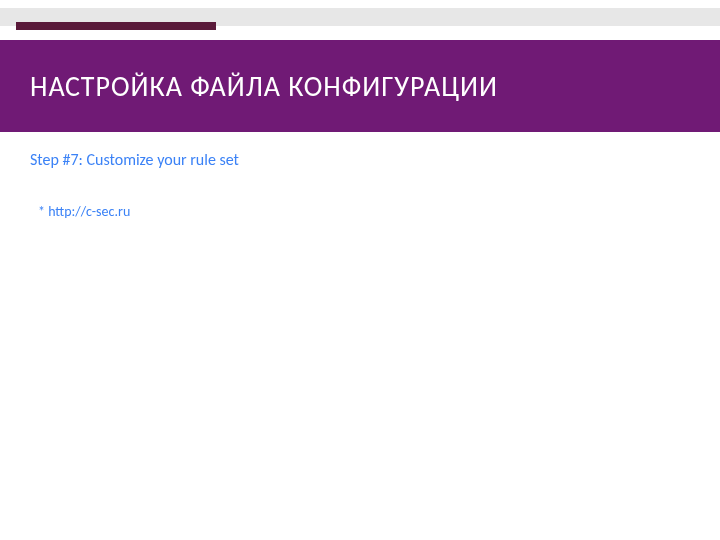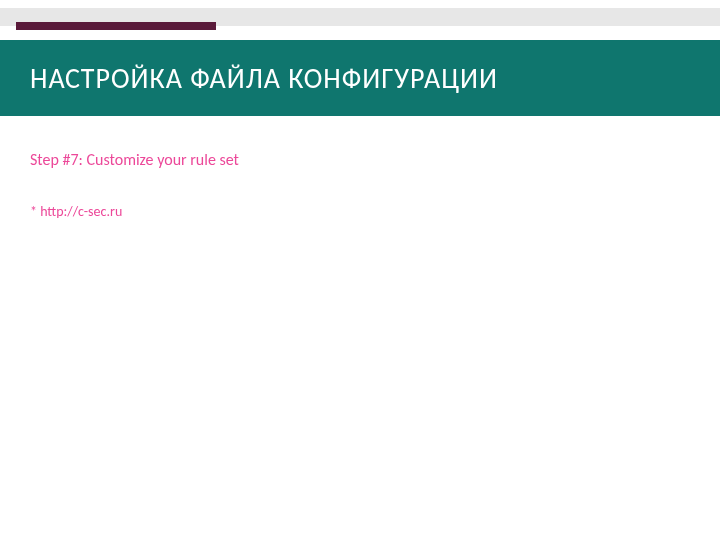--- a/index.html
+++ b/index.html
@@ -1,26 +1,26 @@
 <!DOCTYPE html>
 <html><head>
 <meta charset="utf-8">
 <style>
   * { margin: 0; padding: 0; box-sizing: border-box; }
   html, body { width: 720px; height: 540px; background: #fff; font-family: "Segoe UI", "Gill Sans", "Gill Sans MT", Calibri, sans-serif; color: #444; }
   .slide { position: relative; width: 720px; height: 540px; }
   .top-strip { position: absolute; top: 8px; left: 0; right: 0; height: 18px; background: #e7e7e7; }
   .accent-bar { position: absolute; top: 22px; left: 16px; width: 200px; height: 8px; background: #5a1a3a; }
-  .title-bar { position: absolute; top: 40px; left: 0; right: 0; height: 76px; background: #0f766e; display: flex; align-items: center; padding-left: 30px; }
+  .title-bar { position: absolute; top: 40px; left: 0; right: 0; height: 92px; background: #701a75; display: flex; align-items: center; padding-left: 30px; }
   .title-bar h1 { color: #fff; font-weight: 400; font-size: 28px; letter-spacing: 1px; }
-  .content { position: absolute; top: 150px; left: 30px; right: 30px; color: #ec4899; }
+  .content { position: absolute; top: 150px; left: 30px; right: 30px; color: #3b82f6; }
   .step { font-size: 16px; margin-bottom: 34px; }
   .rule { font-size: 20px; line-height: 1.35; margin-bottom: 40px; }
   .desc { font-size: 20px; line-height: 1.35; margin-bottom: 30px; }
-  .footnote { font-size: 14px; }
+  .footnote { font-size: 14px; margin-left: 8px; }
 </style>
 </head>
 <body>
 
 <div class="slide">
   <div class="top-strip"></div>
   <div class="accent-bar"></div>
   <div class="title-bar">
     <h1>НАСТРОЙКА ФАЙЛА КОНФИГУРАЦИИ</h1>
   </div>

